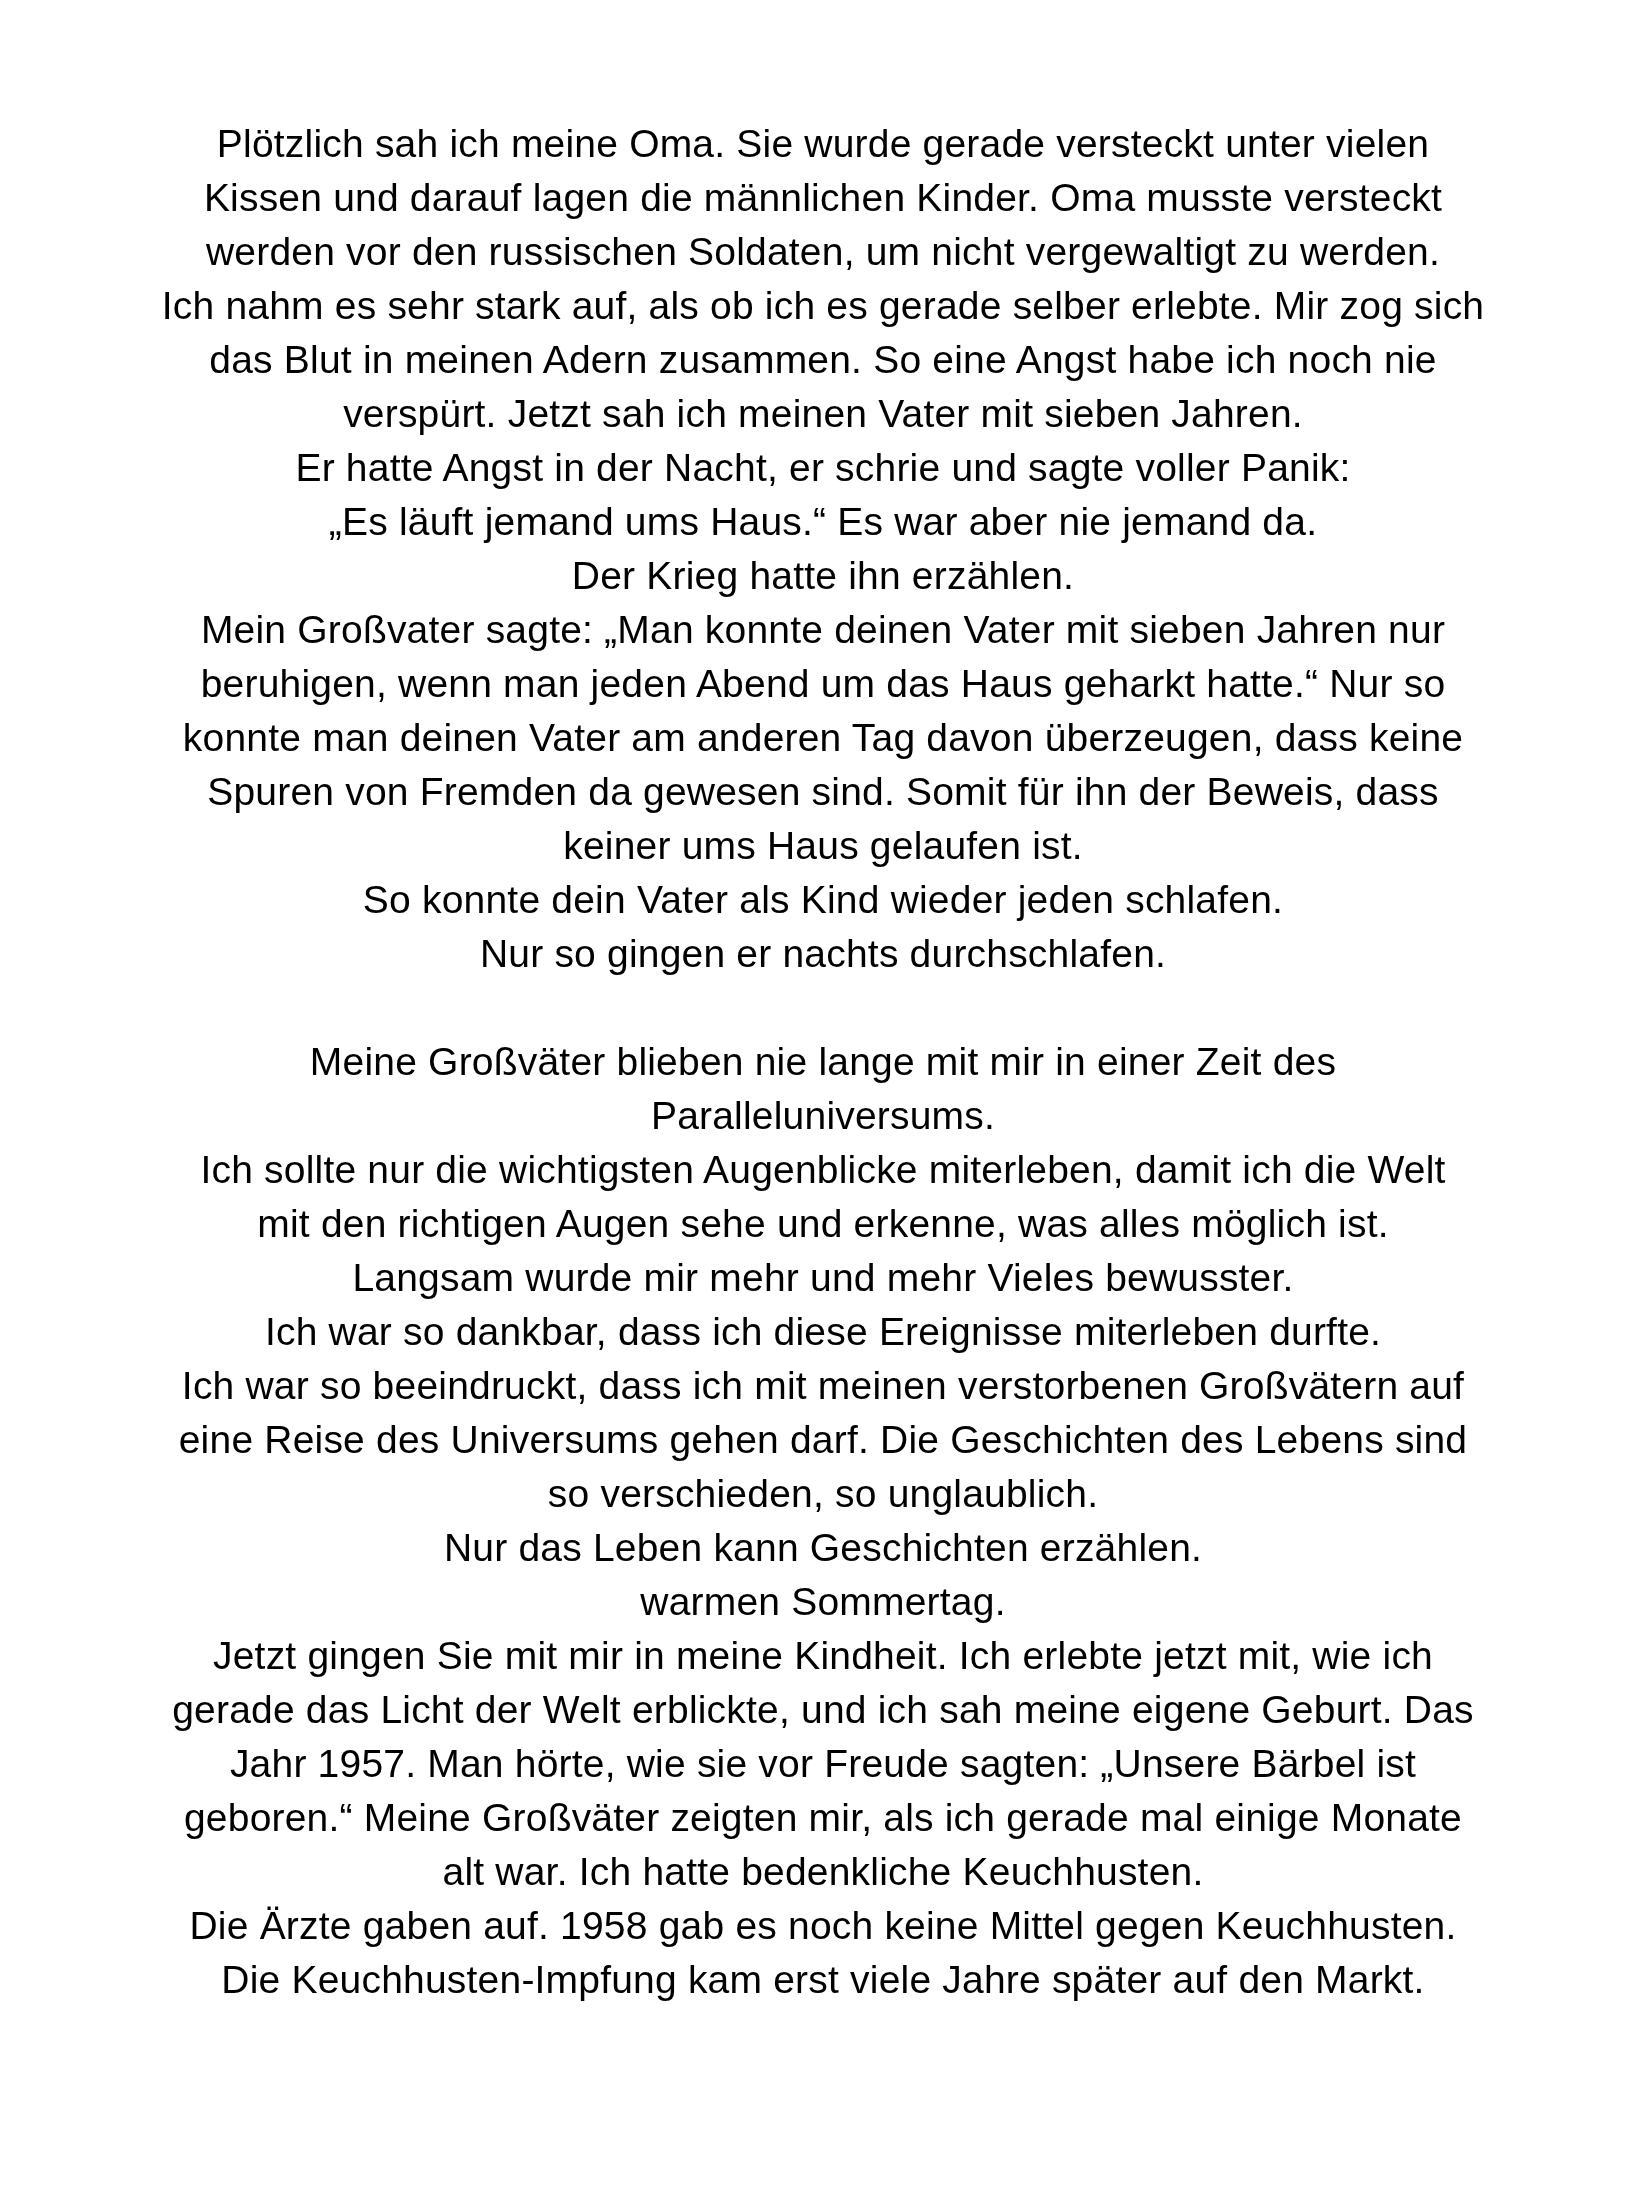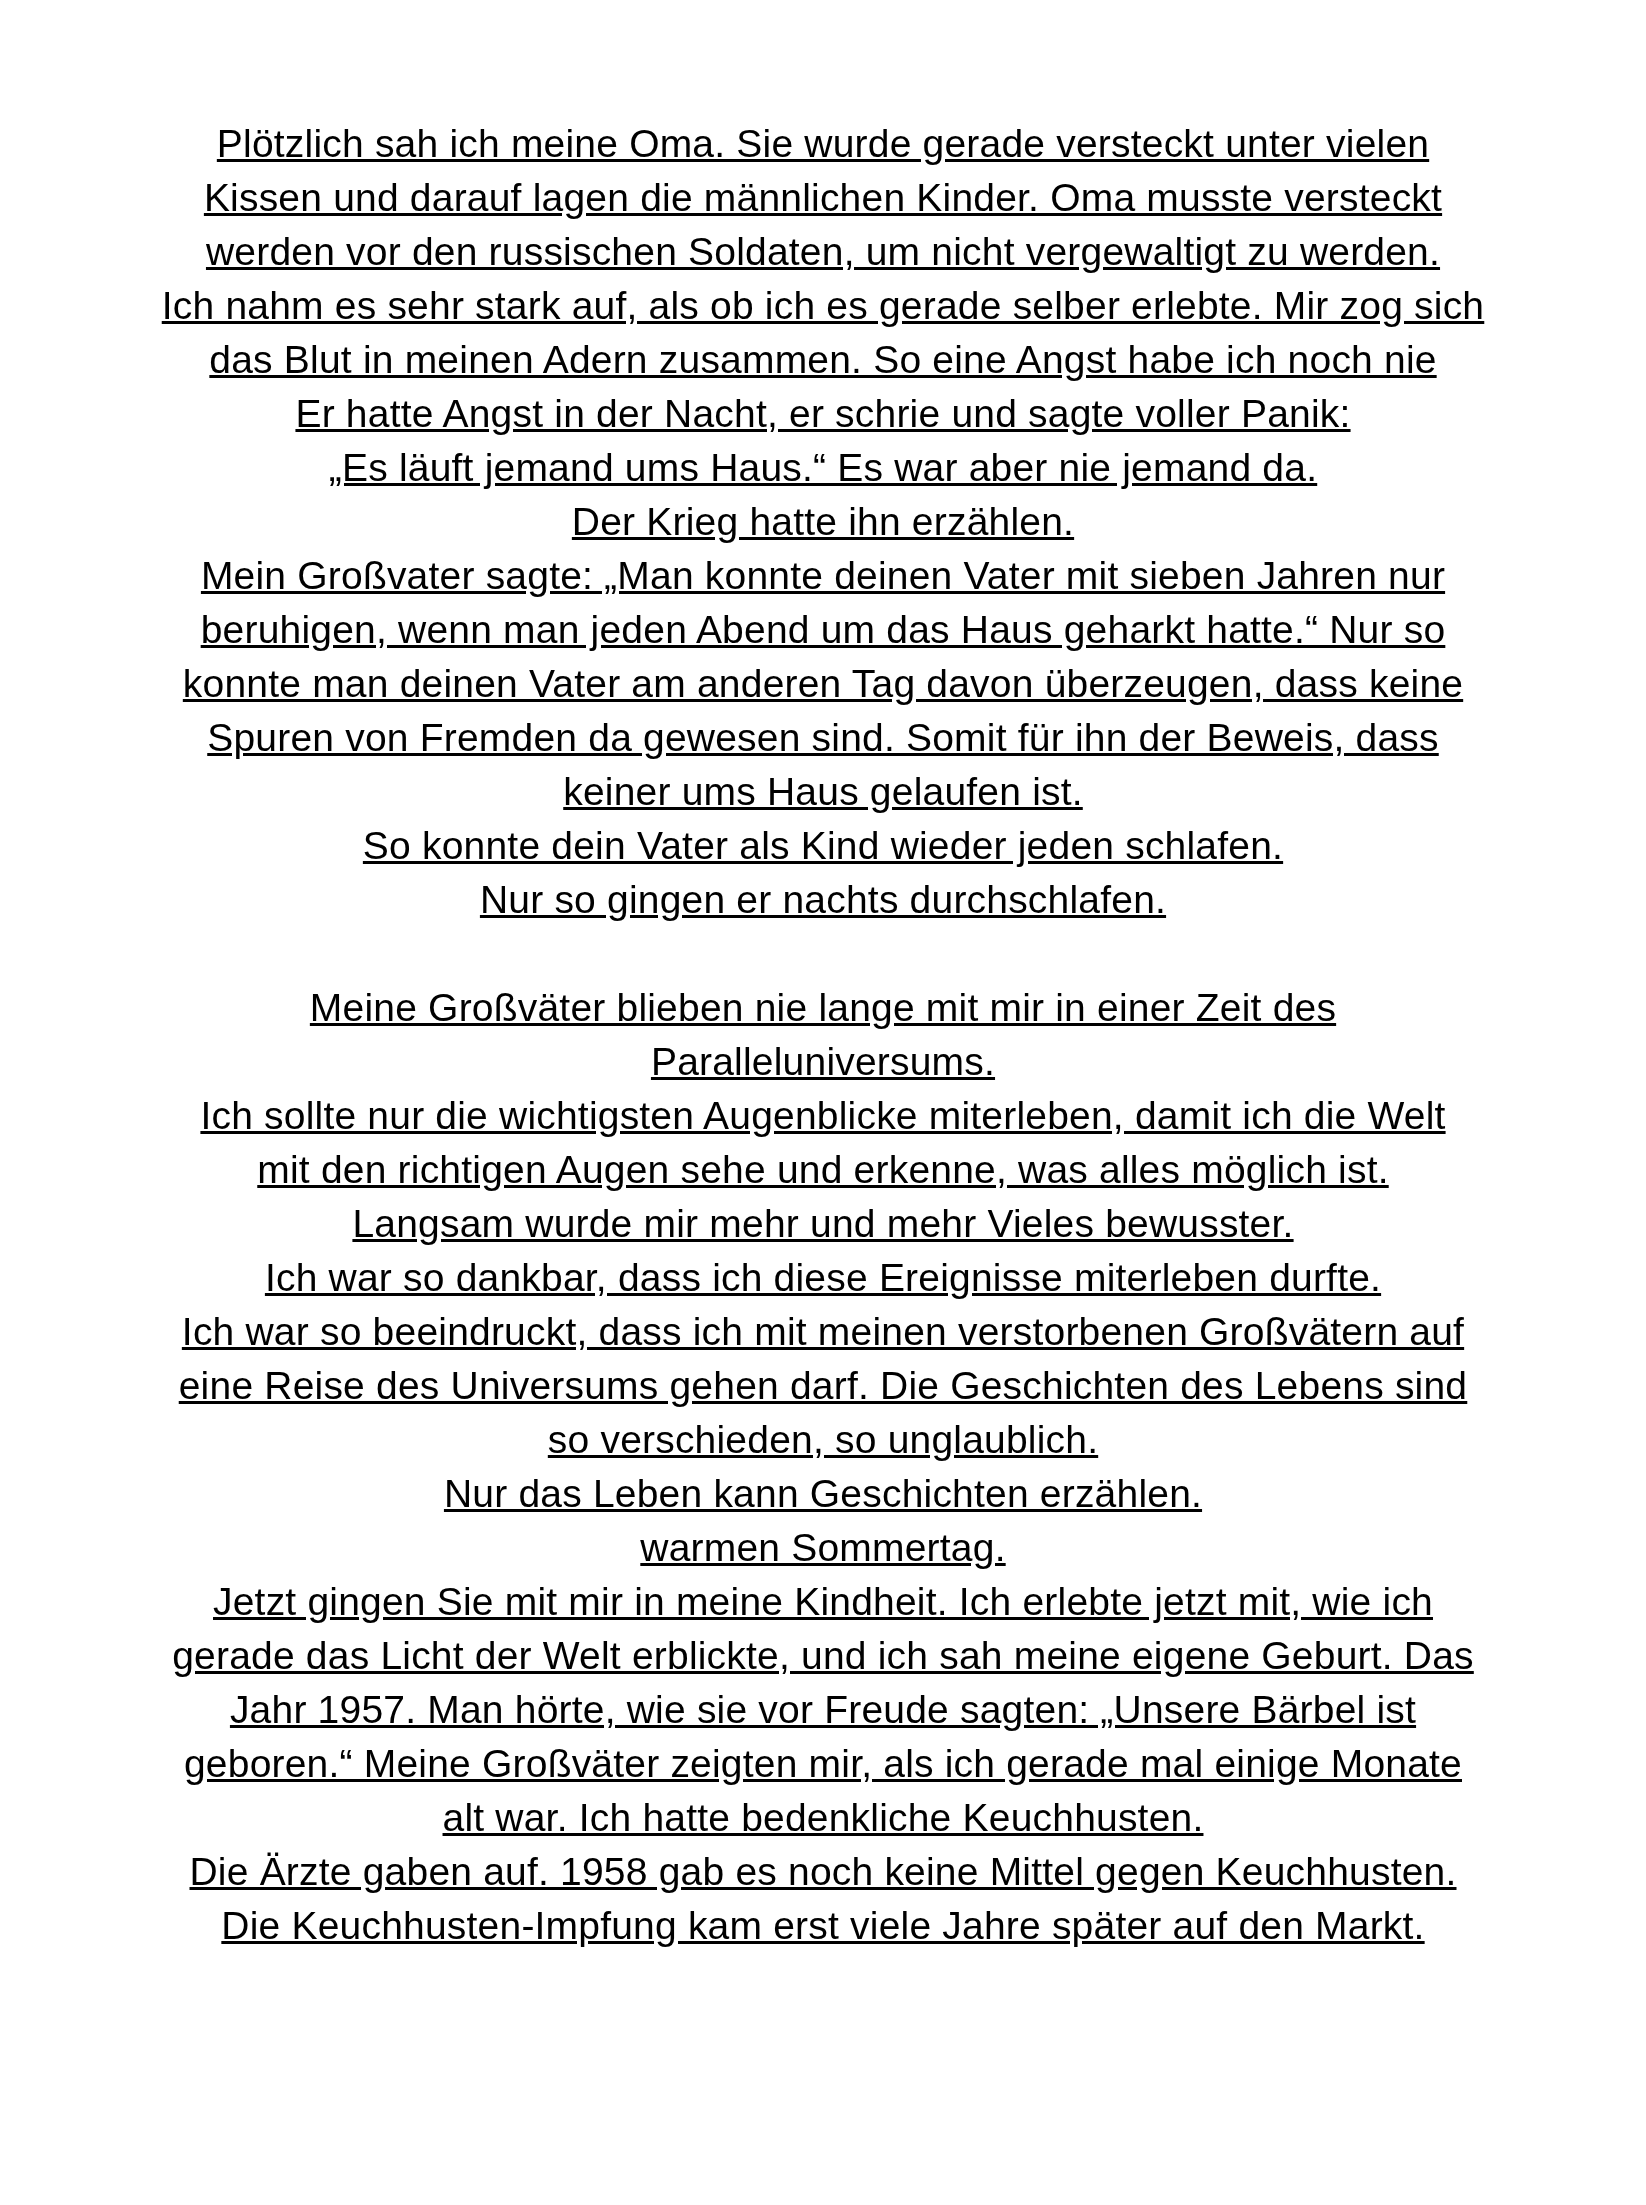--- a/index.html
+++ b/index.html
@@ -28,34 +28,34 @@
     color: #000000;
     text-align: center;
     letter-spacing: 0.2px;
   }
   .paragraph + .paragraph {
     margin-top: 54px; 
   }
   .line {
     min-height: 54px;
     white-space: nowrap;
-    text-decoration: underline;
   }
 </style>
 </head>
 <body>
 
 <div class="page">
   <div class="text-block">
       <div class="paragraph">
         <div class="line">Plötzlich sah ich meine Oma. Sie wurde gerade versteckt unter vielen</div>
         <div class="line">Kissen und darauf lagen die männlichen Kinder. Oma musste versteckt</div>
         <div class="line">werden vor den russischen Soldaten, um nicht vergewaltigt zu werden.</div>
         <div class="line">Ich nahm es sehr stark auf, als ob ich es gerade selber erlebte. Mir zog sich</div>
         <div class="line">das Blut in meinen Adern zusammen. So eine Angst habe ich noch nie</div>
+        <div class="line">verspürt. Jetzt sah ich meinen Vater mit sieben Jahren.</div>
         <div class="line">Er hatte Angst in der Nacht, er schrie und sagte voller Panik:</div>
         <div class="line">„Es läuft jemand ums Haus.“ Es war aber nie jemand da.</div>
         <div class="line">Der Krieg hatte ihn erzählen.</div>
         <div class="line">Mein Großvater sagte: „Man konnte deinen Vater mit sieben Jahren nur</div>
         <div class="line">beruhigen, wenn man jeden Abend um das Haus geharkt hatte.“ Nur so</div>
         <div class="line">konnte man deinen Vater am anderen Tag davon überzeugen, dass keine</div>
         <div class="line">Spuren von Fremden da gewesen sind. Somit für ihn der Beweis, dass</div>
         <div class="line">keiner ums Haus gelaufen ist.</div>
         <div class="line">So konnte dein Vater als Kind wieder jeden schlafen.</div>
         <div class="line">Nur so gingen er nachts durchschlafen.</div>

